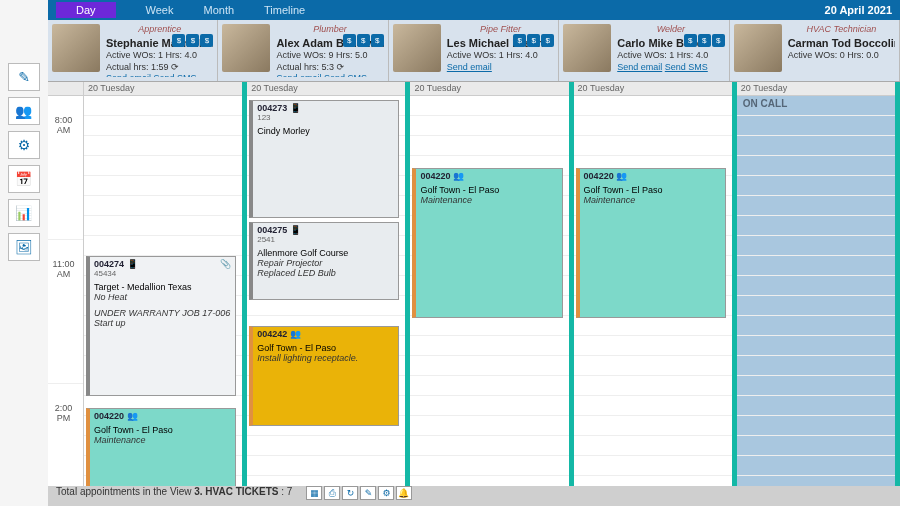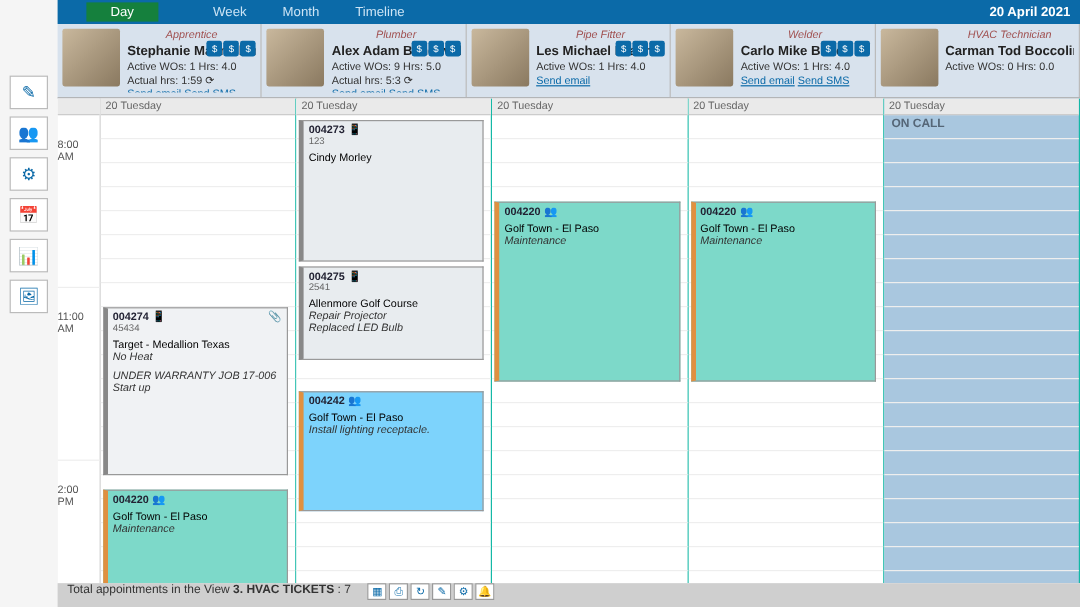--- a/index.html
+++ b/index.html
@@ -1,45 +1,45 @@
 <!DOCTYPE html>
 <html><head>
 <meta charset="utf-8">
 <style>
 * { box-sizing: border-box; margin: 0; padding: 0; }
 body { font-family: Arial, sans-serif; font-size: 11px; background: #f5f5f5; width: 900px; height: 506px; overflow: hidden; position: relative; }
 .topbar { position: absolute; top: 0; left: 48px; right: 0; height: 20px; background: #0b6aa8; color: #fff; display: flex; align-items: center; padding: 0 8px; z-index: 10; }
 .tabs { display: flex; gap: 30px; }
 .tab { cursor: pointer; font-size: 11px; color: #cce4f5; }
-.tab.active { background: #15803d; color: #fff; padding: 2px 20px; margin: -2px 16px; }
+.tab.active { background: #6d28d9; color: #fff; padding: 2px 20px; margin: -2px 0; }
 .date-top { margin-left: auto; font-weight: bold; }
 .side { position: absolute; left: 0; top: 60px; width: 48px; display: flex; flex-direction: column; }
 .side-btn { width: 32px; height: 28px; margin: 3px 8px; background: #fff; border: 1px solid #bbb; display: flex; align-items: center; justify-content: center; cursor: pointer; color: #0b6aa8; font-size: 14px; }
 .tech-strip { position: absolute; top: 20px; left: 48px; right: 0; height: 62px; display: flex; background: #d8e2ed; border-bottom: 1px solid #aaa; }
 .tech { flex: 1; min-width: 168px; display: flex; padding: 4px; border-right: 1px solid #bbb; position: relative; }
 .avatar { width: 48px; height: 48px; background: linear-gradient(135deg,#c9b89d,#8a7960); border-radius: 2px; flex-shrink: 0; }
 .tech-info { padding-left: 6px; font-size: 9px; color: #333; line-height: 1.3; flex: 1; overflow: hidden; }
 .role { color: #a05050; font-style: italic; font-size: 9px; text-align: center; }
 .tech-name { font-weight: bold; font-size: 11px; color: #222; white-space: nowrap; }
 .links { color: #0b6aa8; font-size: 9px; }
 .links span { cursor: pointer; text-decoration: underline; }
 .badges { position: absolute; top: 14px; right: 4px; display: flex; gap: 1px; }
 .badge { width: 13px; height: 13px; background: #0b6aa8; border-radius: 2px; color: #fff; font-size: 8px; display: flex; align-items: center; justify-content: center; }
 .cal { position: absolute; top: 82px; left: 48px; right: 0; bottom: 20px; display: flex; overflow: hidden; }
 .gutter { width: 36px; border-right: 1px solid #ccc; background: #fff; }
 .day-hdr { height: 14px; border-bottom: 1px solid #ccc; font-size: 9px; color: #666; padding: 1px 4px; background: #eaeaea; }
-.time-lbl { height: 144px; border-bottom: 1px solid #eee; font-size: 9px; color: #555; text-align: left; padding: 19px 4px 0 0; position: relative; }
+.time-lbl { height: 144px; border-bottom: 1px solid #eee; font-size: 9px; color: #555; text-align: center; padding: 19px 4px 0 0; position: relative; }
 .cols { flex: 1; display: flex; position: relative; }
-.col { flex: 1; min-width: 0; border-right: 1px solid #14b8a6; position: relative; background: #fff; }
+.col { flex: 1; min-width: 0; border-right: 5px solid #14b8a6; position: relative; background: #fff; }
 .col.oncall { background: #a9c7df; }
 .rows { position: absolute; inset: 14px 0 0 0; }
 .row-line { height: 20px; border-bottom: 1px solid #eee; }
 .appt { position: absolute; left: 2px; right: 6px; border: 1px solid #999; border-left: 4px solid #e09040; padding: 2px 4px; font-size: 9px; overflow: hidden; }
 .appt.teal { background: #7dd9c9; border-left-color: #e09040; }
-.appt.blue { background: #7dd3fc; border-left-color: #e09040; }
+.appt.blue { background: #eab308; border-left-color: #e09040; }
 .appt.grey { background: #f0f2f4; border-left-color: #888; }
 .appt.grey2 { background: #e8ecef; border-left-color: #888; }
 .appt .id { font-weight: bold; color: #223; }
 .appt .loc { font-weight: normal; margin-top: 4px; }
 .appt .desc { font-style: italic; color: #333; }
 .clip { position: absolute; top: 2px; right: 4px; color: #777; }
 .oncall-lbl { position: absolute; top: 16px; left: 6px; font-size: 10px; color: #567; font-weight: bold; }
 .footer { position: absolute; bottom: 0; left: 48px; right: 0; height: 20px; background: #cfcfcf; display: flex; align-items: flex-start; padding: 0 8px; font-size: 10px; color: #333; gap: 6px; }
 .footer .icons { display: flex; gap: 2px; margin-left: 8px; }
 .footer .fico { width: 16px; height: 14px; background: #fff; border: 1px solid #999; cursor: pointer; display:flex; align-items:center; justify-content:center; font-size:9px; color:#0b6aa8;}

